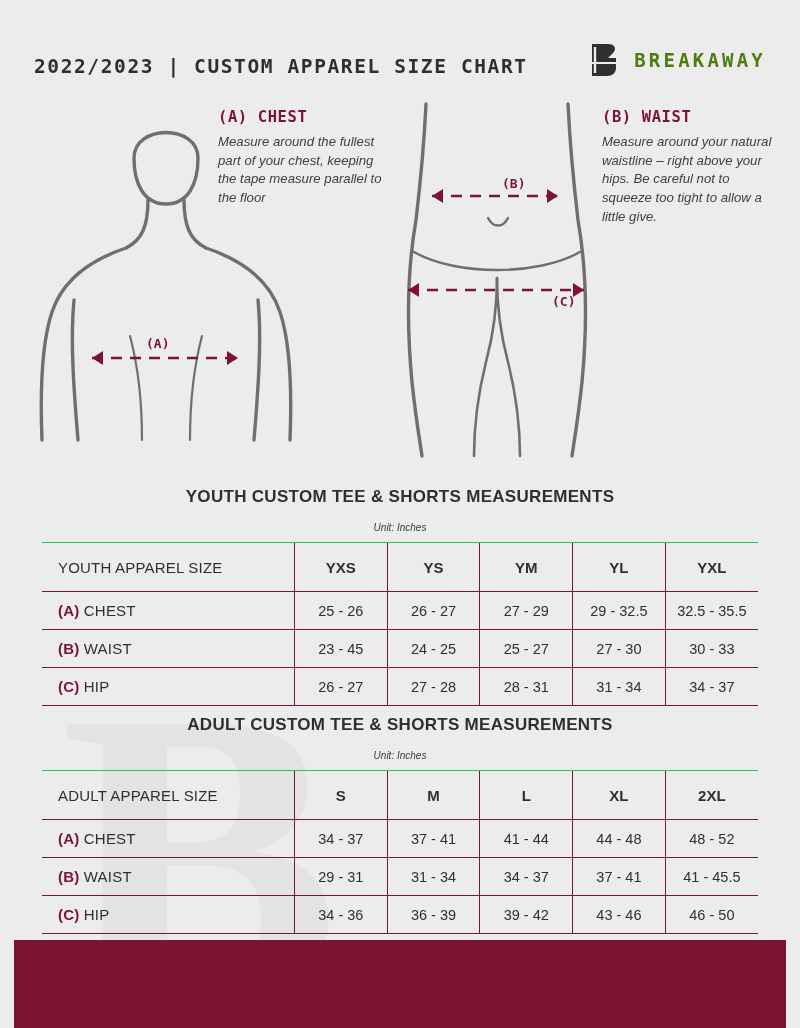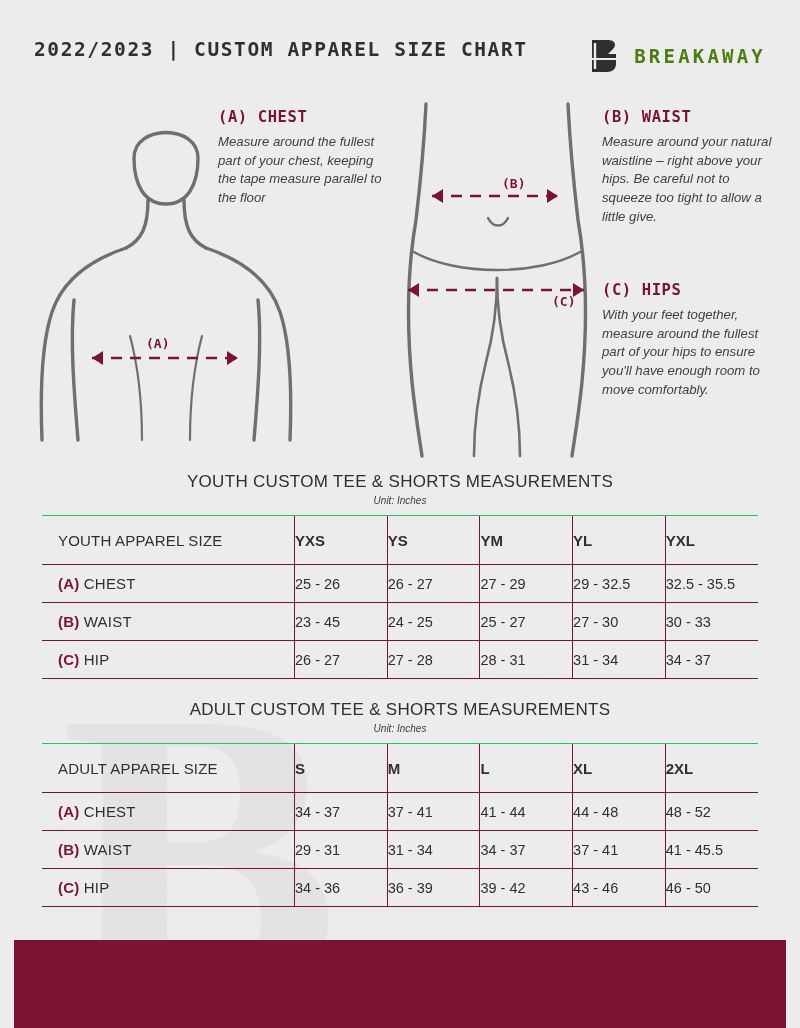--- a/index.html
+++ b/index.html
@@ -39,21 +39,21 @@
   }
 
   
   .header {
     position: absolute;
     top: 38px;
     left: 34px;
     right: 34px;
     height: 40px;
     display: flex;
-    align-items: flex-start;
+    align-items: flex-end;
     justify-content: space-between;
   }
   .header-title {
     font-family: "DejaVu Sans Mono", monospace;
     font-size: 19.5px;
     font-weight: 700;
     letter-spacing: 1.6px;
     color: #2f2f2f;
     white-space: nowrap;
   }
@@ -114,42 +114,42 @@
     position: absolute;
     left: 42px;
     width: 716px;
   }
   #youth-block { top: 472px; }
   #adult-block { top: 700px; }
 
   .table-title {
     text-align: center;
     font-size: 17px;
-    font-weight: 400;
+    font-weight: 700;
     letter-spacing: 0.3px;
     color: #2f2f2f;
-    margin: 0;
+    margin: 15px;
   }
   .table-unit {
     text-align: center;
     font-size: 10px;
     font-style: italic;
     color: #3b3b3b;
     margin: 3px 0 9px 0;
   }
 
   table {
     border-collapse: collapse;
     width: 716px;
     table-layout: fixed;
   }
   table tr { height: 38px; }
   th, td {
     border-bottom: 1px solid #7c1431;
-    text-align: left;
+    text-align: center;
     font-size: 14.5px;
     color: #2f2f2f;
     padding: 0;
   }
   thead th {
     border-top: 1px solid #22c55e;
     font-weight: 700;
     font-size: 15px;
     height: 48px;
   }
@@ -260,24 +260,20 @@
     <div class="callout" id="callout-chest">
       <p class="callout-title">(A) CHEST</p>
       <p class="callout-body">Measure around the fullest part of your chest, keeping the tape measure parallel to the floor</p>
     </div>
 
     <div class="callout" id="callout-waist">
       <p class="callout-title">(B) WAIST</p>
       <p class="callout-body">Measure around your natural waistline – right above your hips. Be careful not to squeeze too tight to allow a little give.</p>
     </div>
 
-    <div class="callout" id="callout-hips">
-      <p class="callout-title">(C) HIPS</p>
-      <p class="callout-body">With your feet together, measure around the fullest part of your hips to ensure you'll have enough room to move comfortably.</p>
-    </div>
   </div>
 
   <div class="table-block" id="youth-block">
     <p class="table-title">YOUTH CUSTOM TEE &amp; SHORTS MEASUREMENTS</p>
     <p class="table-unit">Unit: Inches</p>
     <table>
       <thead>
         <tr>
           <th class="col-label">YOUTH APPAREL SIZE</th>
           <th class="vline">YXS</th>

